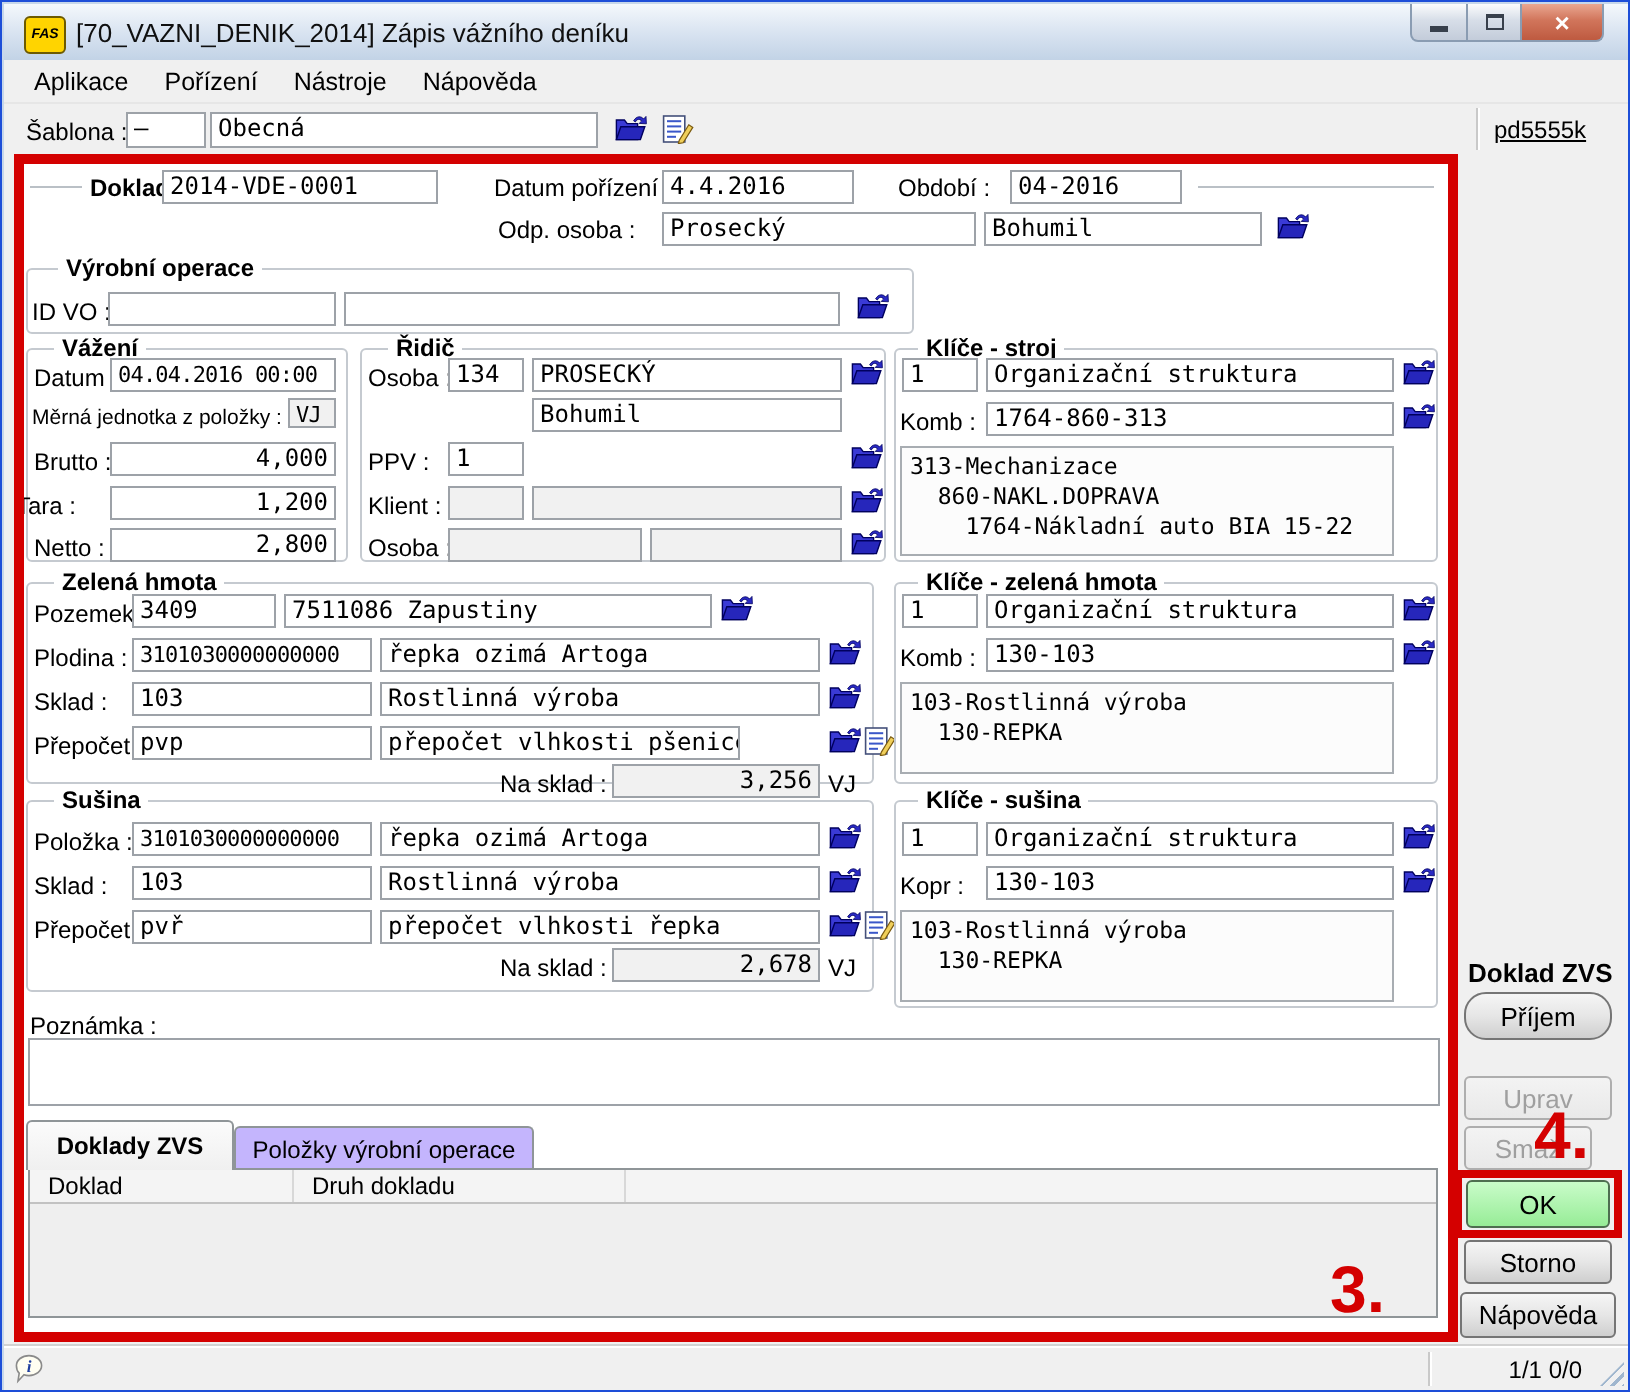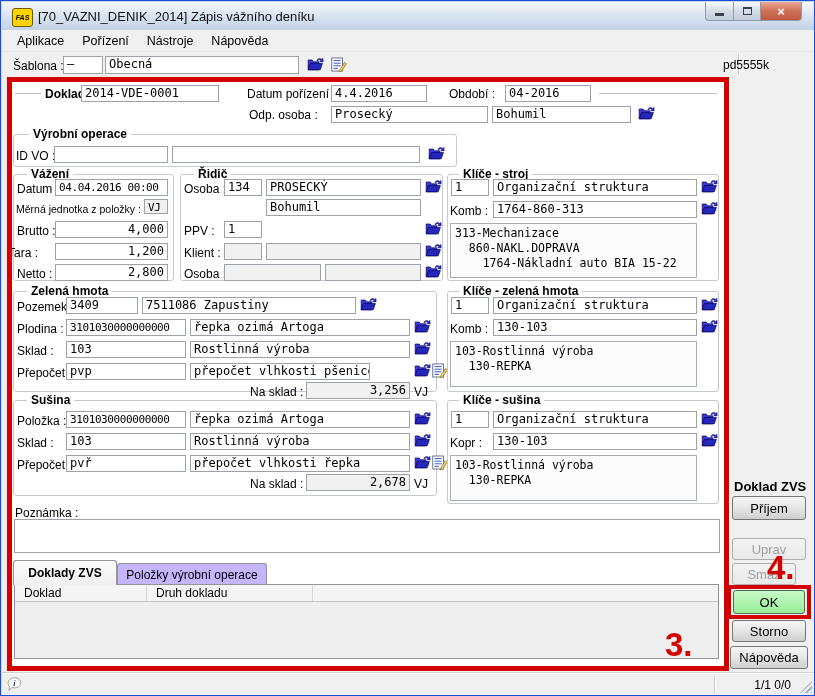--- a/index.html
+++ b/index.html
@@ -114,21 +114,21 @@
       </svg></span>
   <span class="icon" style="left:330px;top:56px;"><svg width="16" height="15" viewBox="0 0 16 15">
         <rect x="0.8" y="1" width="10.6" height="13" fill="#ffffff" stroke="#44507a" stroke-width="0.8"></rect>
         <line x1="2.5" y1="3.6" x2="9.6" y2="3.6" stroke="#3a57c9"></line>
         <line x1="2.5" y1="6.2" x2="9.6" y2="6.2" stroke="#3a57c9"></line>
         <line x1="2.5" y1="8.8" x2="9.6" y2="8.8" stroke="#3a57c9"></line>
         <line x1="2.5" y1="11.4" x2="7" y2="11.4" stroke="#3a57c9"></line>
         <path d="M8.6 13.2 L13.4 5.4 L15.4 6.7 L10.6 14.4 L8.2 14.8 Z" fill="#f0cf5a" stroke="#7a5a10" stroke-width="0.6"></path>
       </svg></span>
   <div class="vline" style="left:737px;top:53px;height:21px;"></div>
-  <span class="lbl" style="left:722px;top:57px;">pd5555k</span>
+  <span class="lbl" style="left:746px;top:57px;text-decoration:underline;">pd5555k</span>
 
   <div class="main-bg"></div>
   <div class="form-bg"></div>
 
   <div class="etch" style="left:14px;top:92px;width:26px;"></div>
   <span class="lbl b" style="left:44px;top:86px;">Doklad</span>
   <div class="fld" style="left:80px;top:84px;width:138px;">2014-VDE-0001</div>
   <span class="lbl" style="left:246px;top:86px;">Datum pořízení :</span>
   <div class="fld" style="left:330px;top:84px;width:96px;">4.4.2016</div>
   <span class="lbl" style="left:448px;top:86px;">Období :</span>
@@ -354,21 +354,21 @@
     <span>Položky výrobní operace</span>
   </div>
   <div class="gridbox" style="left:13px;top:583px;width:705px;height:75px;"></div>
   <div class="gridhead" style="left:14px;top:584px;width:703px;height:17px;">
     <div class="col" style="width:132px;">Doklad</div>
     <div class="col" style="width:166px;">Druh dokladu</div>
     <div class="col" style="flex:1;border-right:none;"></div>
   </div>
 
   <span class="lbl b" style="left:733px;top:479px;font-size:13px;">Doklad ZVS</span>
-  <div class="btn btn-u" style="left:731px;top:495px;width:74px;height:24px;">Příjem</div>
+  <div class="btn btn-u" style="left:731px;top:495px;width:74px;height:24px;border-radius:11px;">Příjem</div>
   <div class="btn dis" style="left:731px;top:537px;width:74px;height:22px;">Uprav</div>
   <div class="btn dis" style="left:731px;top:562px;width:64px;height:22px;">Smaž</div>
   <div class="btn ok" style="left:732px;top:589px;width:72px;height:24px;">OK</div>
   <div class="btn btn-u" style="left:731px;top:619px;width:74px;height:22px;">Storno</div>
   <div class="btn btn-u" style="left:729px;top:645px;width:78px;height:23px;">Nápověda</div>
 
   <div class="statusbar">
     <span class="icon" style="left:5px;top:4px;"><svg width="15" height="15" viewBox="0 0 15 15">
           <path d="M7.5 0.8 C11 0.8 13.8 3 13.8 5.8 C13.8 8.6 11 10.8 7.5 10.8 C6.6 10.8 5.8 10.7 5 10.4 L2 13.6 L2.6 9.6 C1.5 8.6 1.2 7.3 1.2 5.8 C1.2 3 4 0.8 7.5 0.8 Z" fill="#fffef2" stroke="#8a8a8a" stroke-width="0.8"></path>
           <text x="7.5" y="8.8" text-anchor="middle" font-size="8.5" font-weight="bold" font-style="italic" fill="#1f3e9e" font-family="Liberation Serif, serif">i</text>

